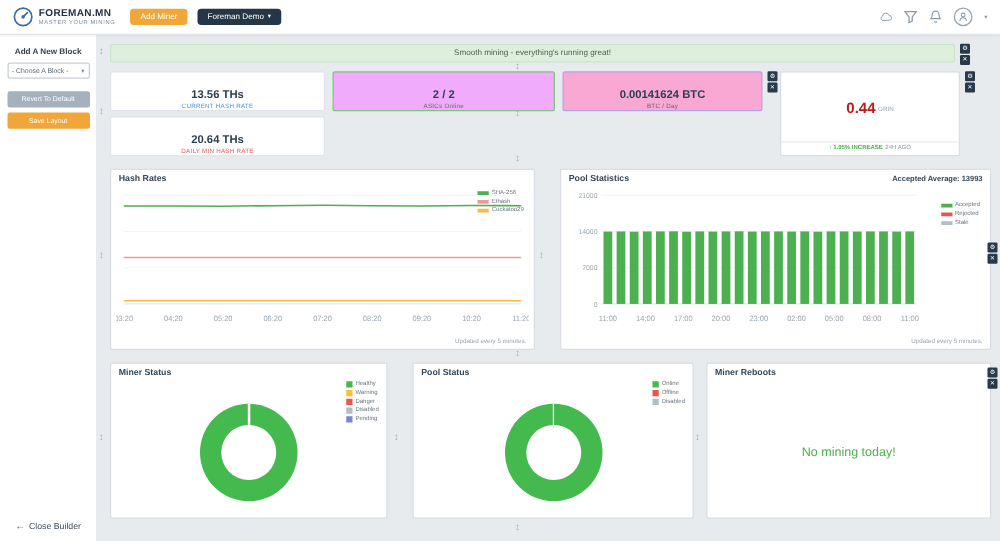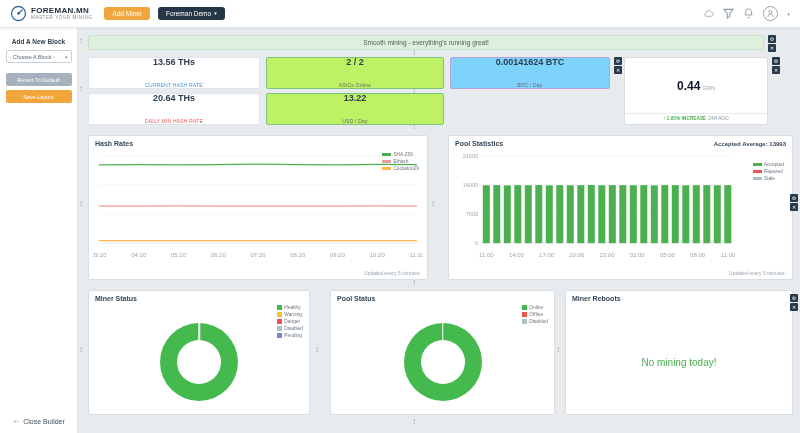--- a/index.html
+++ b/index.html
@@ -46,29 +46,29 @@
   main{flex:1;position:relative;background:#e8ebee;overflow:hidden}
 
   
   .block{position:absolute;background:#fff;border:1px solid #d8dee3;border-radius:2px}
   .banner{background:#def0dd;border-color:#c9e5c9;display:flex;align-items:center;
     justify-content:center;font-size:6.5px;color:#4e5e50}
 
   .stats-grid{position:absolute;display:grid;grid-template-columns:172px 178px 160px;
     grid-template-rows:32px 32px;gap:4px 6px}
   .card{background:#fff;border:1px solid #dfe5ea;border-radius:2px;display:flex;
-    flex-direction:column;align-items:center;justify-content:space-between;gap:13px}
+    flex-direction:column;align-items:center;justify-content:flex-end;gap:1px}
   .card .val{font-size:9px;font-weight:bold;color:#2d3e50;line-height:1.1}
   .card .lab{font-size:5px;color:#66737c;letter-spacing:.2px}
-  .card.green{background:#bef264;border-color:#7cc47f}
-  .card.purple{background:#7dd3fc;border-color:#b8a2dd}
+  .card.green{background:#f0abfc;border-color:#7cc47f}
+  .card.purple{background:#f9a8d4;border-color:#b8a2dd}
 
   .grin{display:flex;flex-direction:column}
   .grin-main{flex:1;display:flex;align-items:center;justify-content:center}
-  .grin-val{font-size:12px;font-weight:bold;color:#0f172a}
+  .grin-val{font-size:12px;font-weight:bold;color:#b91c1c}
   .grin-unit{font-size:5px;color:#98a4ae;margin-left:2px;margin-top:4px}
   .grin-foot{border-top:1px solid #e7ebee;font-size:4.8px;color:#8b97a1;display:flex;gap:2px;
     justify-content:center;align-items:center;padding:2px 0 3px;width:100%}
   .trend{color:#4caf50;font-weight:bold;display:flex;gap:1px}
 
   .panel{position:absolute;background:#fff;border:1px solid #d8dee3;border-radius:2px}
   .panel-title{position:absolute;left:6px;top:4px;font-size:7px;font-weight:bold;color:#36485a}
   .legend{position:absolute;z-index:2}
   .lg{display:flex;align-items:center;gap:2px;font-size:4.8px;color:#6a7680;margin-bottom:2px}
   .sw{width:9px;height:3px;display:inline-block;background:#ccc}
@@ -170,24 +170,20 @@
           <div class="val">2 / 2</div>
           <div class="lab" style="color: rgb(95, 110, 102);">ASICs Online</div>
         </div>
         <div class="card purple">
           <div class="val">0.00141624 BTC</div>
           <div class="lab" style="color: rgb(107, 98, 119);">BTC / Day</div>
         </div>
         <div class="card">
           <div class="val">20.64 THs</div>
           <div class="lab" style="color: rgb(226, 87, 87);">DAILY MIN HASH RATE</div>
-        </div>
-        <div class="card green">
-          <div class="val">13.22</div>
-          <div class="lab" style="color: rgb(95, 110, 102);">USD / Day</div>
         </div>
       </div>
       <div class="block-actions" style="left:536px;top:29px">
         <span class="ba">⚙</span>
         <span class="ba">✕</span>
       </div>
 
       <div class="block grin" style="left:546px;top:29px;width:144px;height:68px">
         <div class="grin-main">
           <span class="grin-val">0.44</span>

